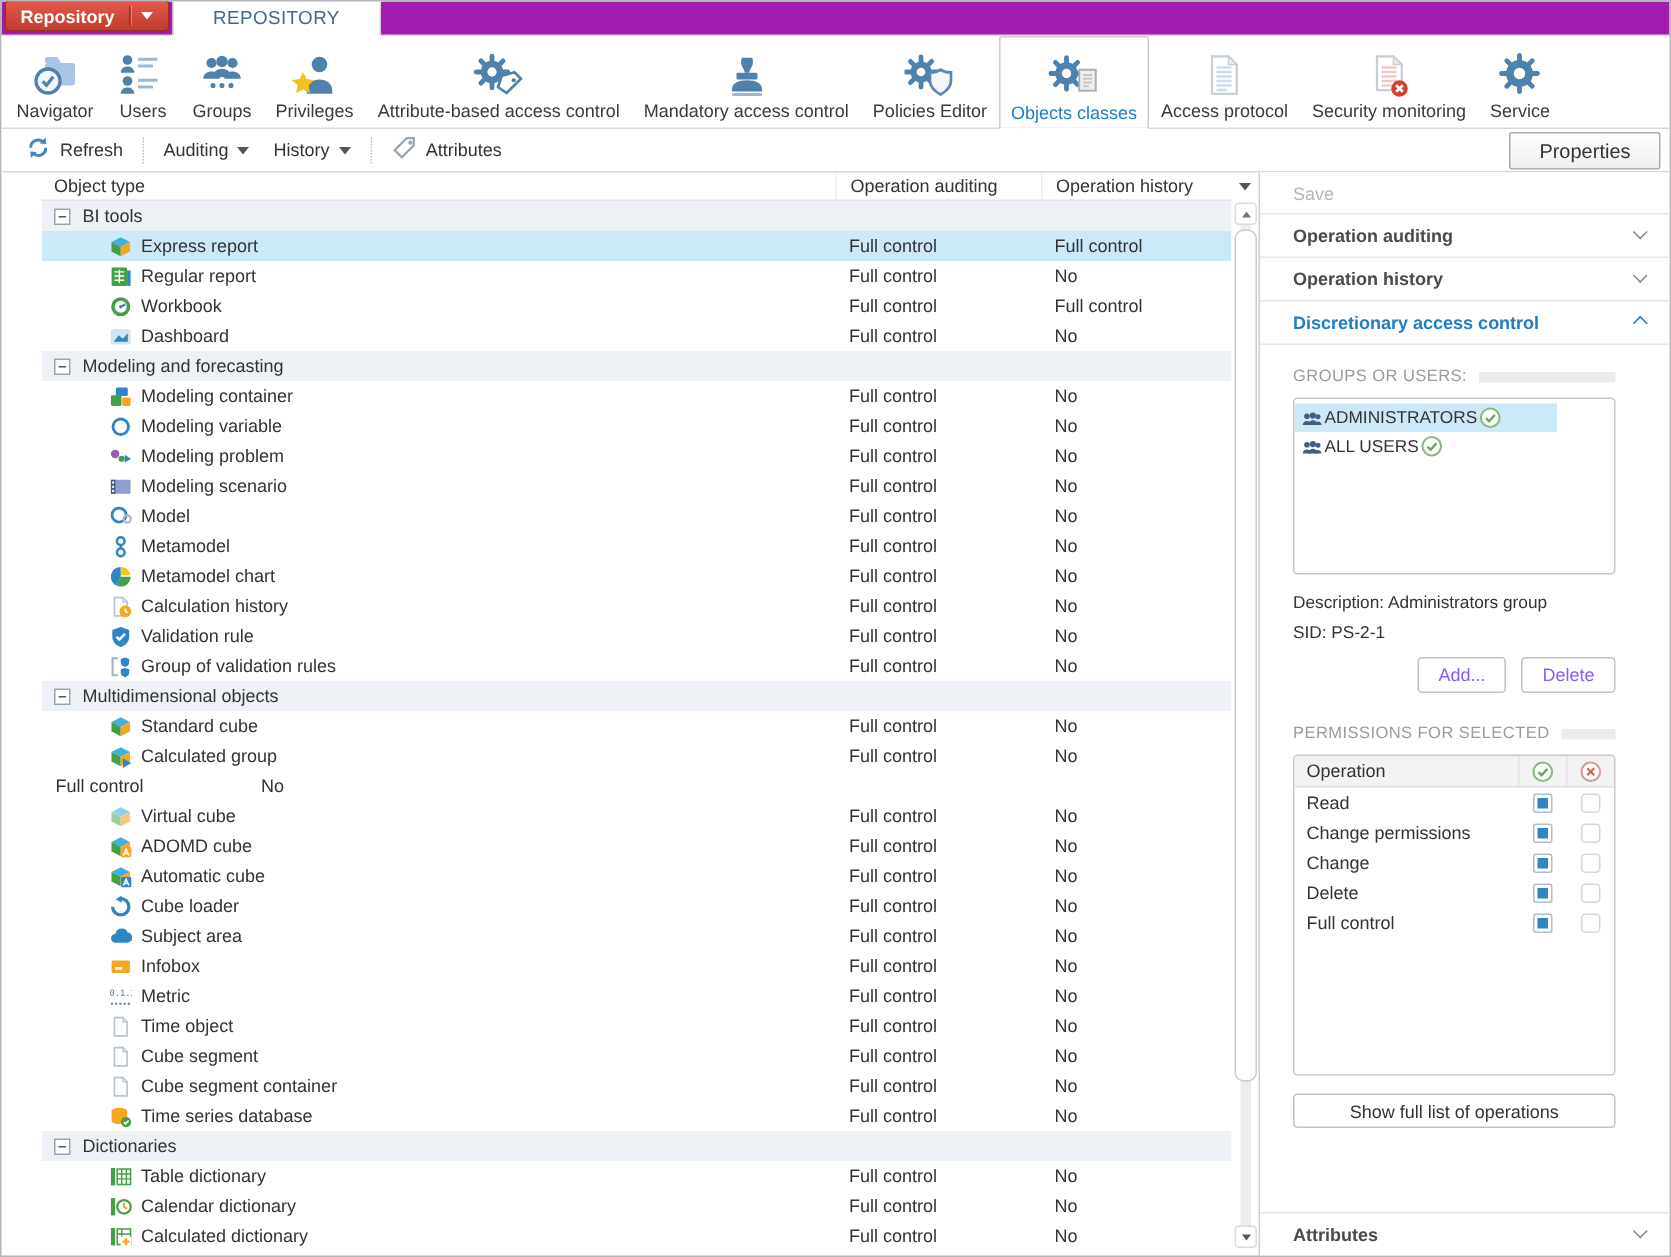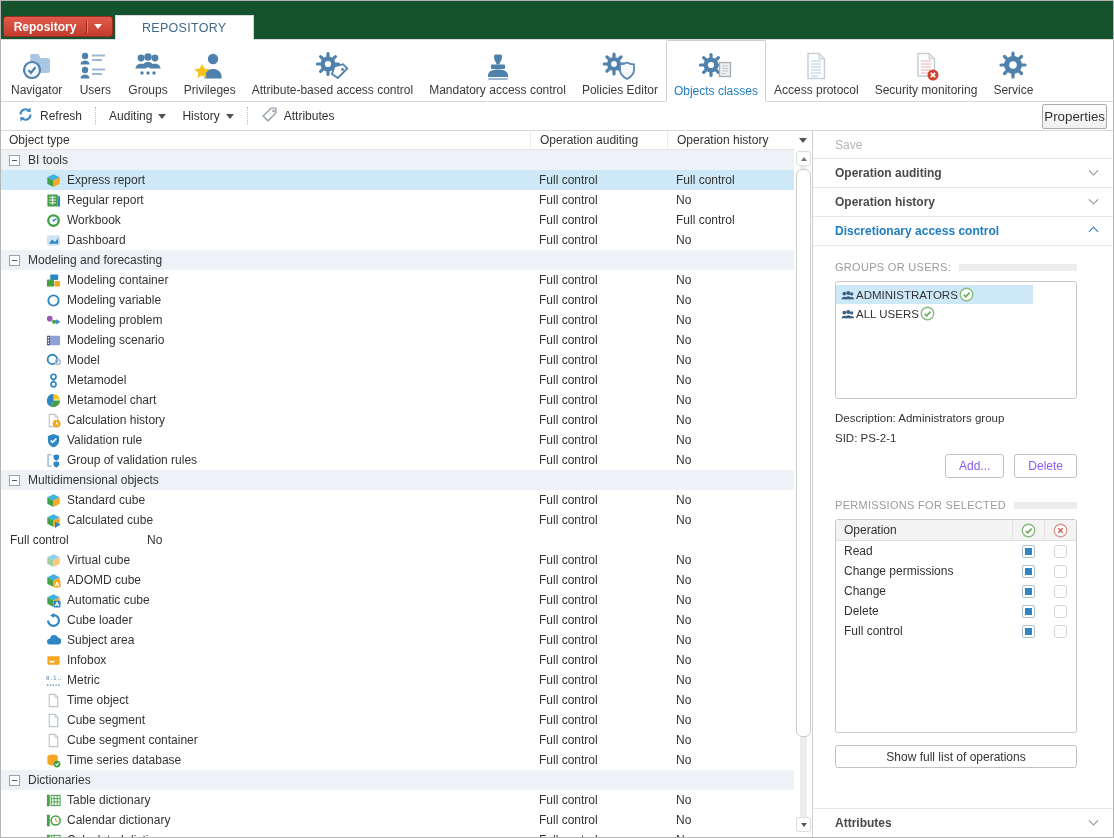--- a/index.html
+++ b/index.html
@@ -1,44 +1,44 @@
 <!DOCTYPE html>
 <html><head>
 <meta charset="utf-8">
 <style>
   * { box-sizing: border-box; margin: 0; padding: 0; }
   html,body { background:#e8e8e8; }
   body { font-family: "Liberation Sans", sans-serif; font-size: 12px; color:#333; }
   .window { width:1114px; height:838px; background:#fff; border:1px solid #b5b5b5; position:relative; overflow:hidden; display:flex; flex-direction:column; }
 
   
-  .tabstrip { height:39px; display:flex; align-items:flex-end; border-bottom:1px solid #d9d9d9; background:#14532d; }
+  .tabstrip { height:23px; display:flex; align-items:flex-end; border-bottom:1px solid #d9d9d9; background:#a21caf; }
   .menu-btn { margin:2px 0 2px 2px; height:21px; width:110px; display:flex; align-items:center; justify-content:center; background:linear-gradient(#e25a4b,#c23b2c); border:1px solid #992d21; border-radius:3px; color:#fff; font-weight:bold; cursor:pointer; }
   .menu-btn .vline { width:1px; height:13px; background:#99291d; box-shadow:1px 0 0 rgba(255,255,255,.3); margin:0 7px 0 10px; }
   .caret { width:0; height:0; border-left:4px solid transparent; border-right:4px solid transparent; border-top:5px solid #fff; display:inline-block; }
   .caret.dark { border-top-color:#555; border-left-width:4px; border-right-width:4px; }
   .tab { margin-left:2px; height:25px; padding:0 26px; display:flex; align-items:center; border:1px solid #d9d9d9; border-bottom:1px solid #fff; margin-bottom:-1px; background:#fff; color:#44688c; font-size:12.5px; letter-spacing:.3px; cursor:pointer; }
 
   
   .ribbon { height:62px; display:flex; align-items:stretch; border-bottom:1px solid #d9d9d9; background:#fff; padding-left:2px; }
   .ribbon-item { display:flex; flex-direction:column; align-items:center; justify-content:flex-end; padding:5px 7px 3px; cursor:pointer; border:1px solid transparent; }
   .ribbon-item .ric { height:33px; display:flex; align-items:center; justify-content:center; }
   .ribbon-item .rlabel { font-size:12px; color:#3a3a3a; white-space:nowrap; margin-top:1px; }
   .ribbon-item.selected { border:1px solid #cfcfcf; border-bottom-color:#fff; margin-bottom:-1px; border-radius:2px 2px 0 0; }
   .ribbon-item.selected .rlabel { color:#1f7dc2; }
 
   
   .toolbar { height:29px; display:flex; align-items:center; border-bottom:1px solid #d9d9d9; background:#fff; padding:0 6px 0 8px; }
   .tbtn { display:flex; align-items:center; gap:6px; padding:3px 8px; border-radius:2px; cursor:pointer; color:#333; white-space:nowrap; }
   .tsep { width:1px; height:18px; border-left:1px dotted #bfbfbf; margin:0 5px; }
   .spacer { flex:1; }
-  .props-btn { padding:4px 1px; background:linear-gradient(#fdfdfd,#f0f0f0); border:1px solid #ababab; border-radius:2px; cursor:pointer; color:#333; }
+  .props-btn { padding:4px 19px; background:linear-gradient(#fdfdfd,#f0f0f0); border:1px solid #ababab; border-radius:2px; cursor:pointer; color:#333; }
 
   
-  .main { flex:1; display:flex; min-height:0; }
+  .main { flex:1; display:flex; min-height:0;margin-left:27px; }
   .table-area { width:812px; border-right:1px solid #cfcfcf; position:relative; display:flex; flex-direction:column; }
   .t-header { height:19px; display:flex; align-items:center; border-bottom:1px solid #e3e3e3; margin-right:18px; color:#333; }
   .t-header .hc1 { flex:1; padding-left:8px; }
   .t-header .hc { border-left:1px solid #ececec; height:100%; display:flex; align-items:center; padding-left:9px; }
   .hc2 { width:137px; } .hc3 { width:127px; }
   .hdr-arrow { position:absolute; right:5px; top:7px; }
   .t-body { flex:1; overflow:hidden; margin-right:18px; }
   .trow { height:20px; display:flex; align-items:center; cursor:default; }
   .trow .c1 { flex:1; display:flex; align-items:center; height:100%; overflow:hidden; white-space:nowrap; }
   .trow .c2 { width:137px; padding-left:9px; } .trow .c3 { width:127px; padding-left:9px; }
@@ -560,21 +560,21 @@
           <div class="trow ">
             <div class="c1">
               <span class="ticon">
                 <svg viewBox="0 0 16 16" width="15" height="15" xmlns="http://www.w3.org/2000/svg">
                   <path d="M8 1.2 14.6 4.6 8 8 1.4 4.6Z" fill="#3fb0e0"></path>
                   <path d="M1.4 4.6 8 8v6.8L1.4 11.4Z" fill="#43a047"></path>
                   <path d="M14.6 4.6 8 8v6.8l6.6-3.4Z" fill="#f5a623"></path>
                   <path d="M9.5 9l6 3.5-6 3.5z" fill="#2f86c4"></path>
                 </svg>
               </span>
-              <span>Calculated cube</span>
+              <span>Calculated group</span>
             </div>
             <div class="c2">Full control</div>
             <div class="c3">No</div>
           </div>
           <div class="trow ">
             <div class="c2">Full control</div>
             <div class="c3">No</div>
           </div>
           <div class="trow ">
             <div class="c1">

